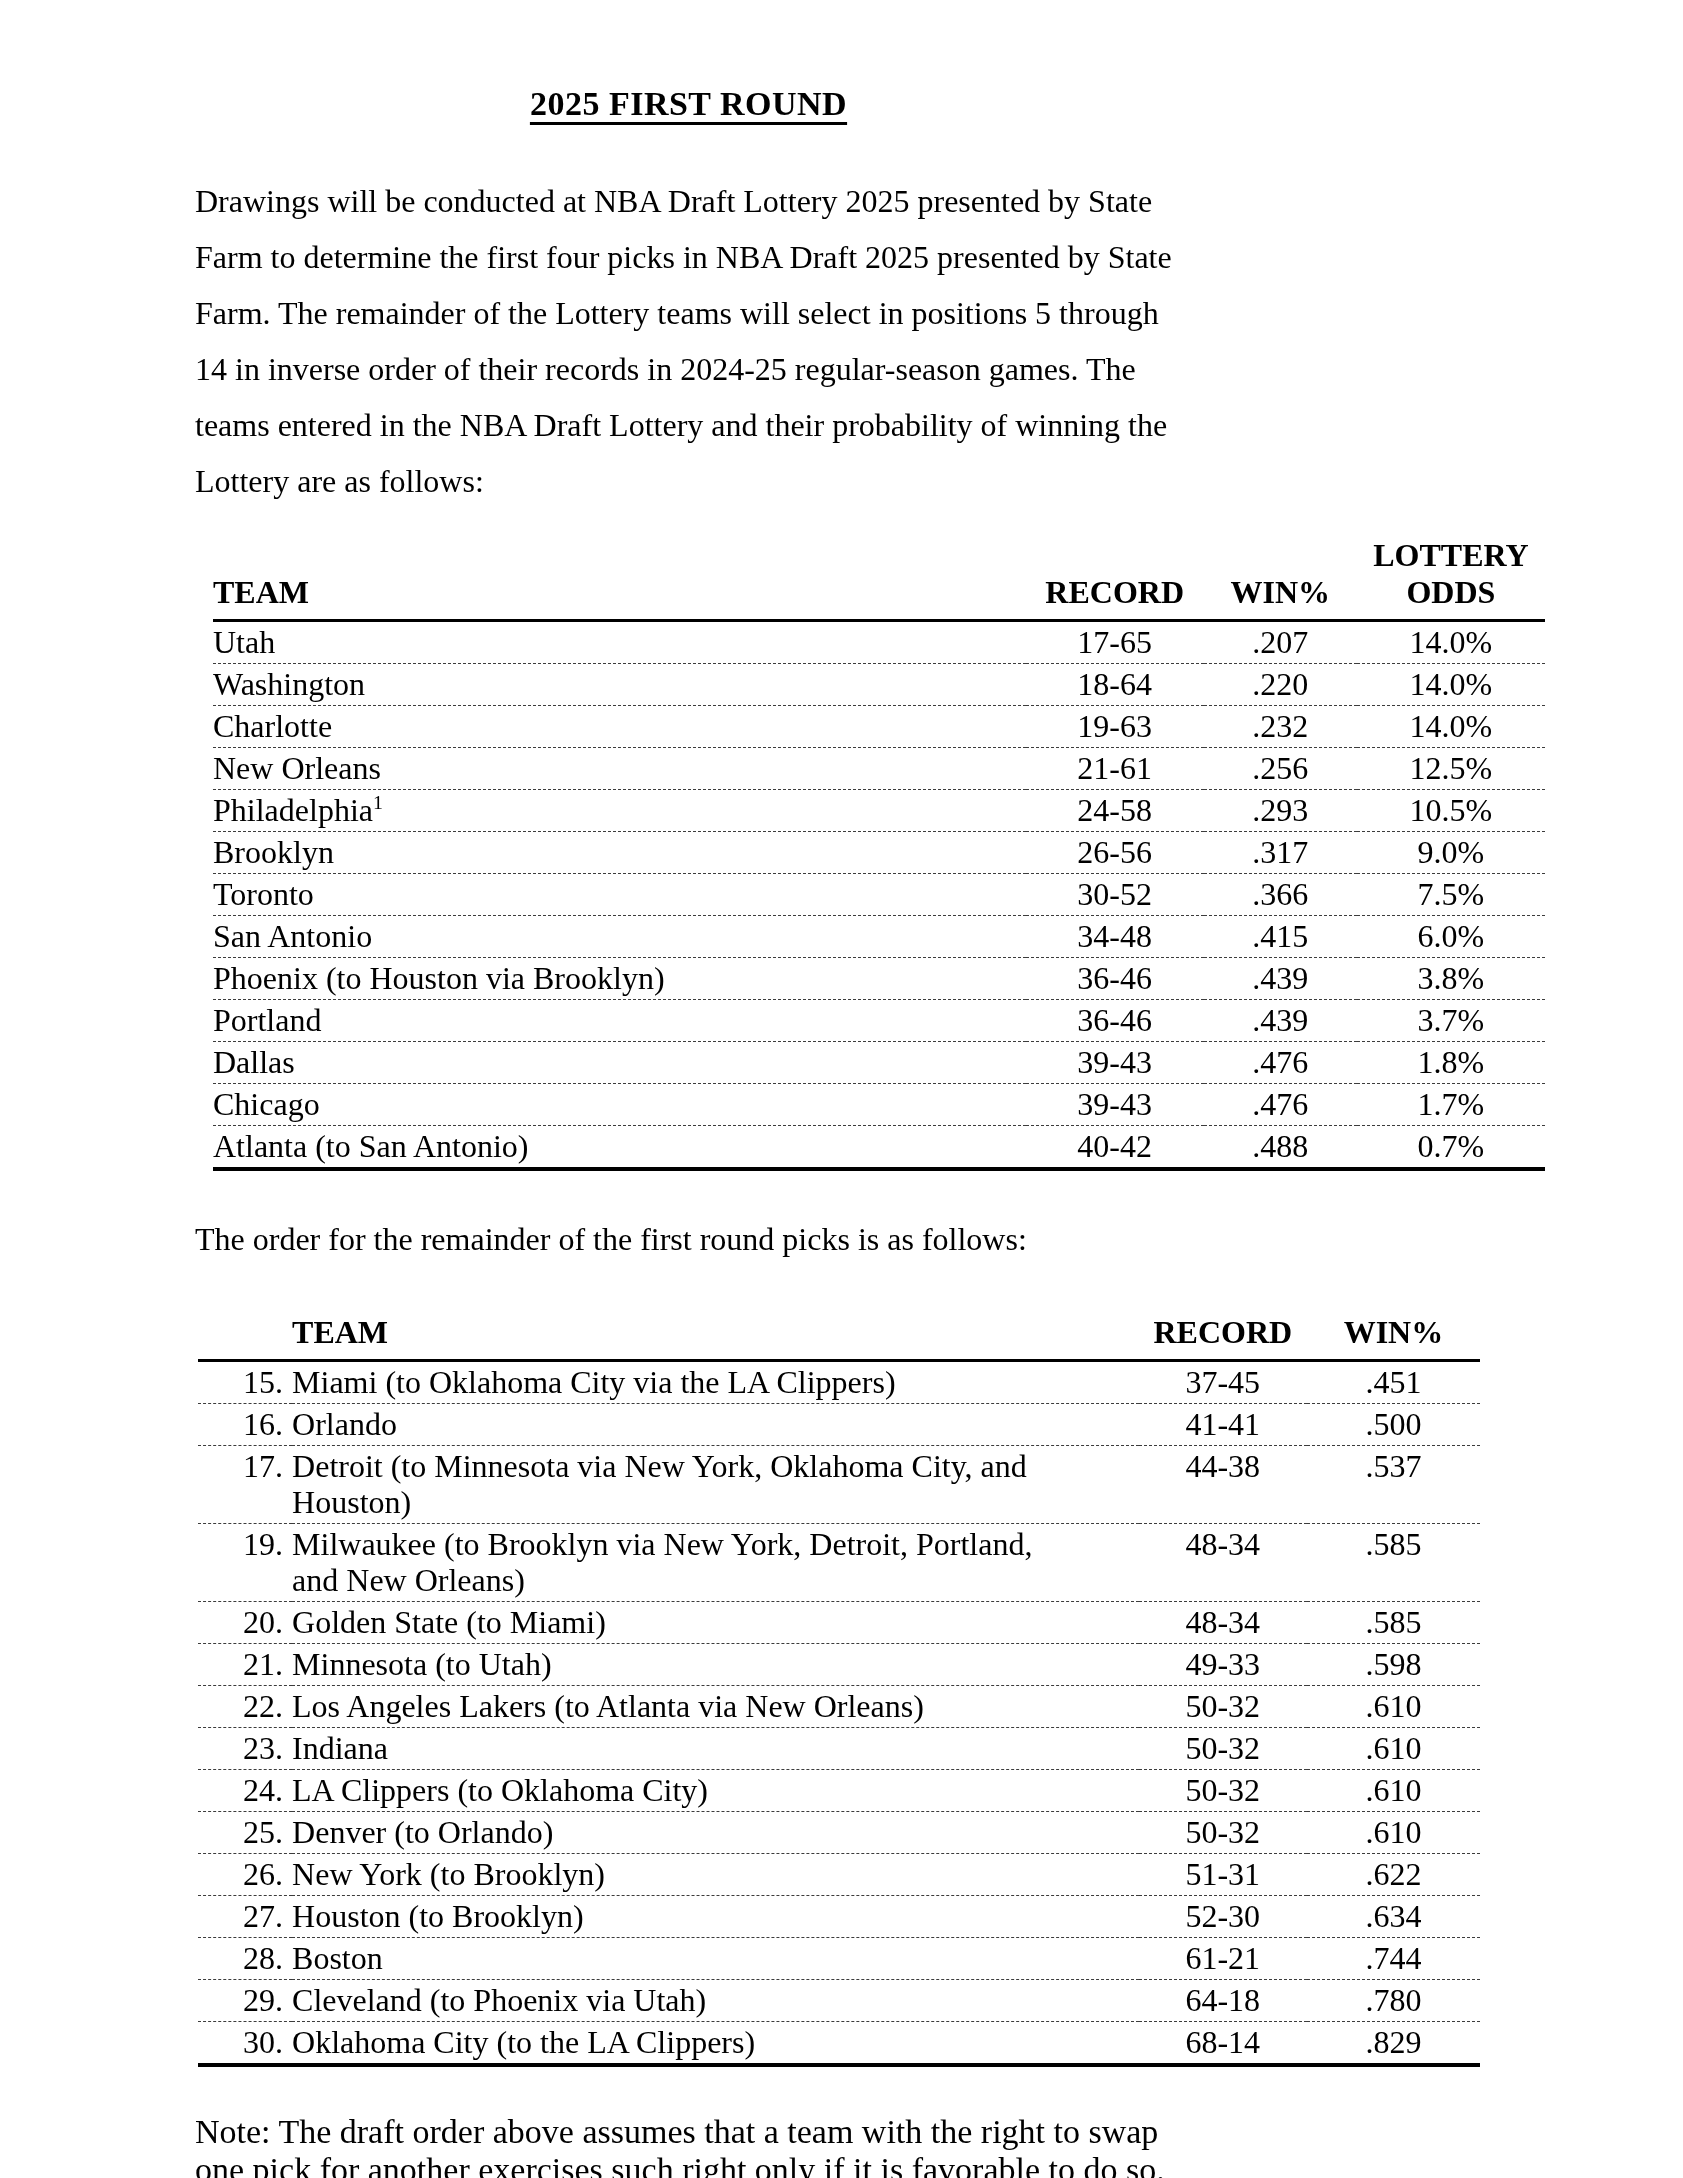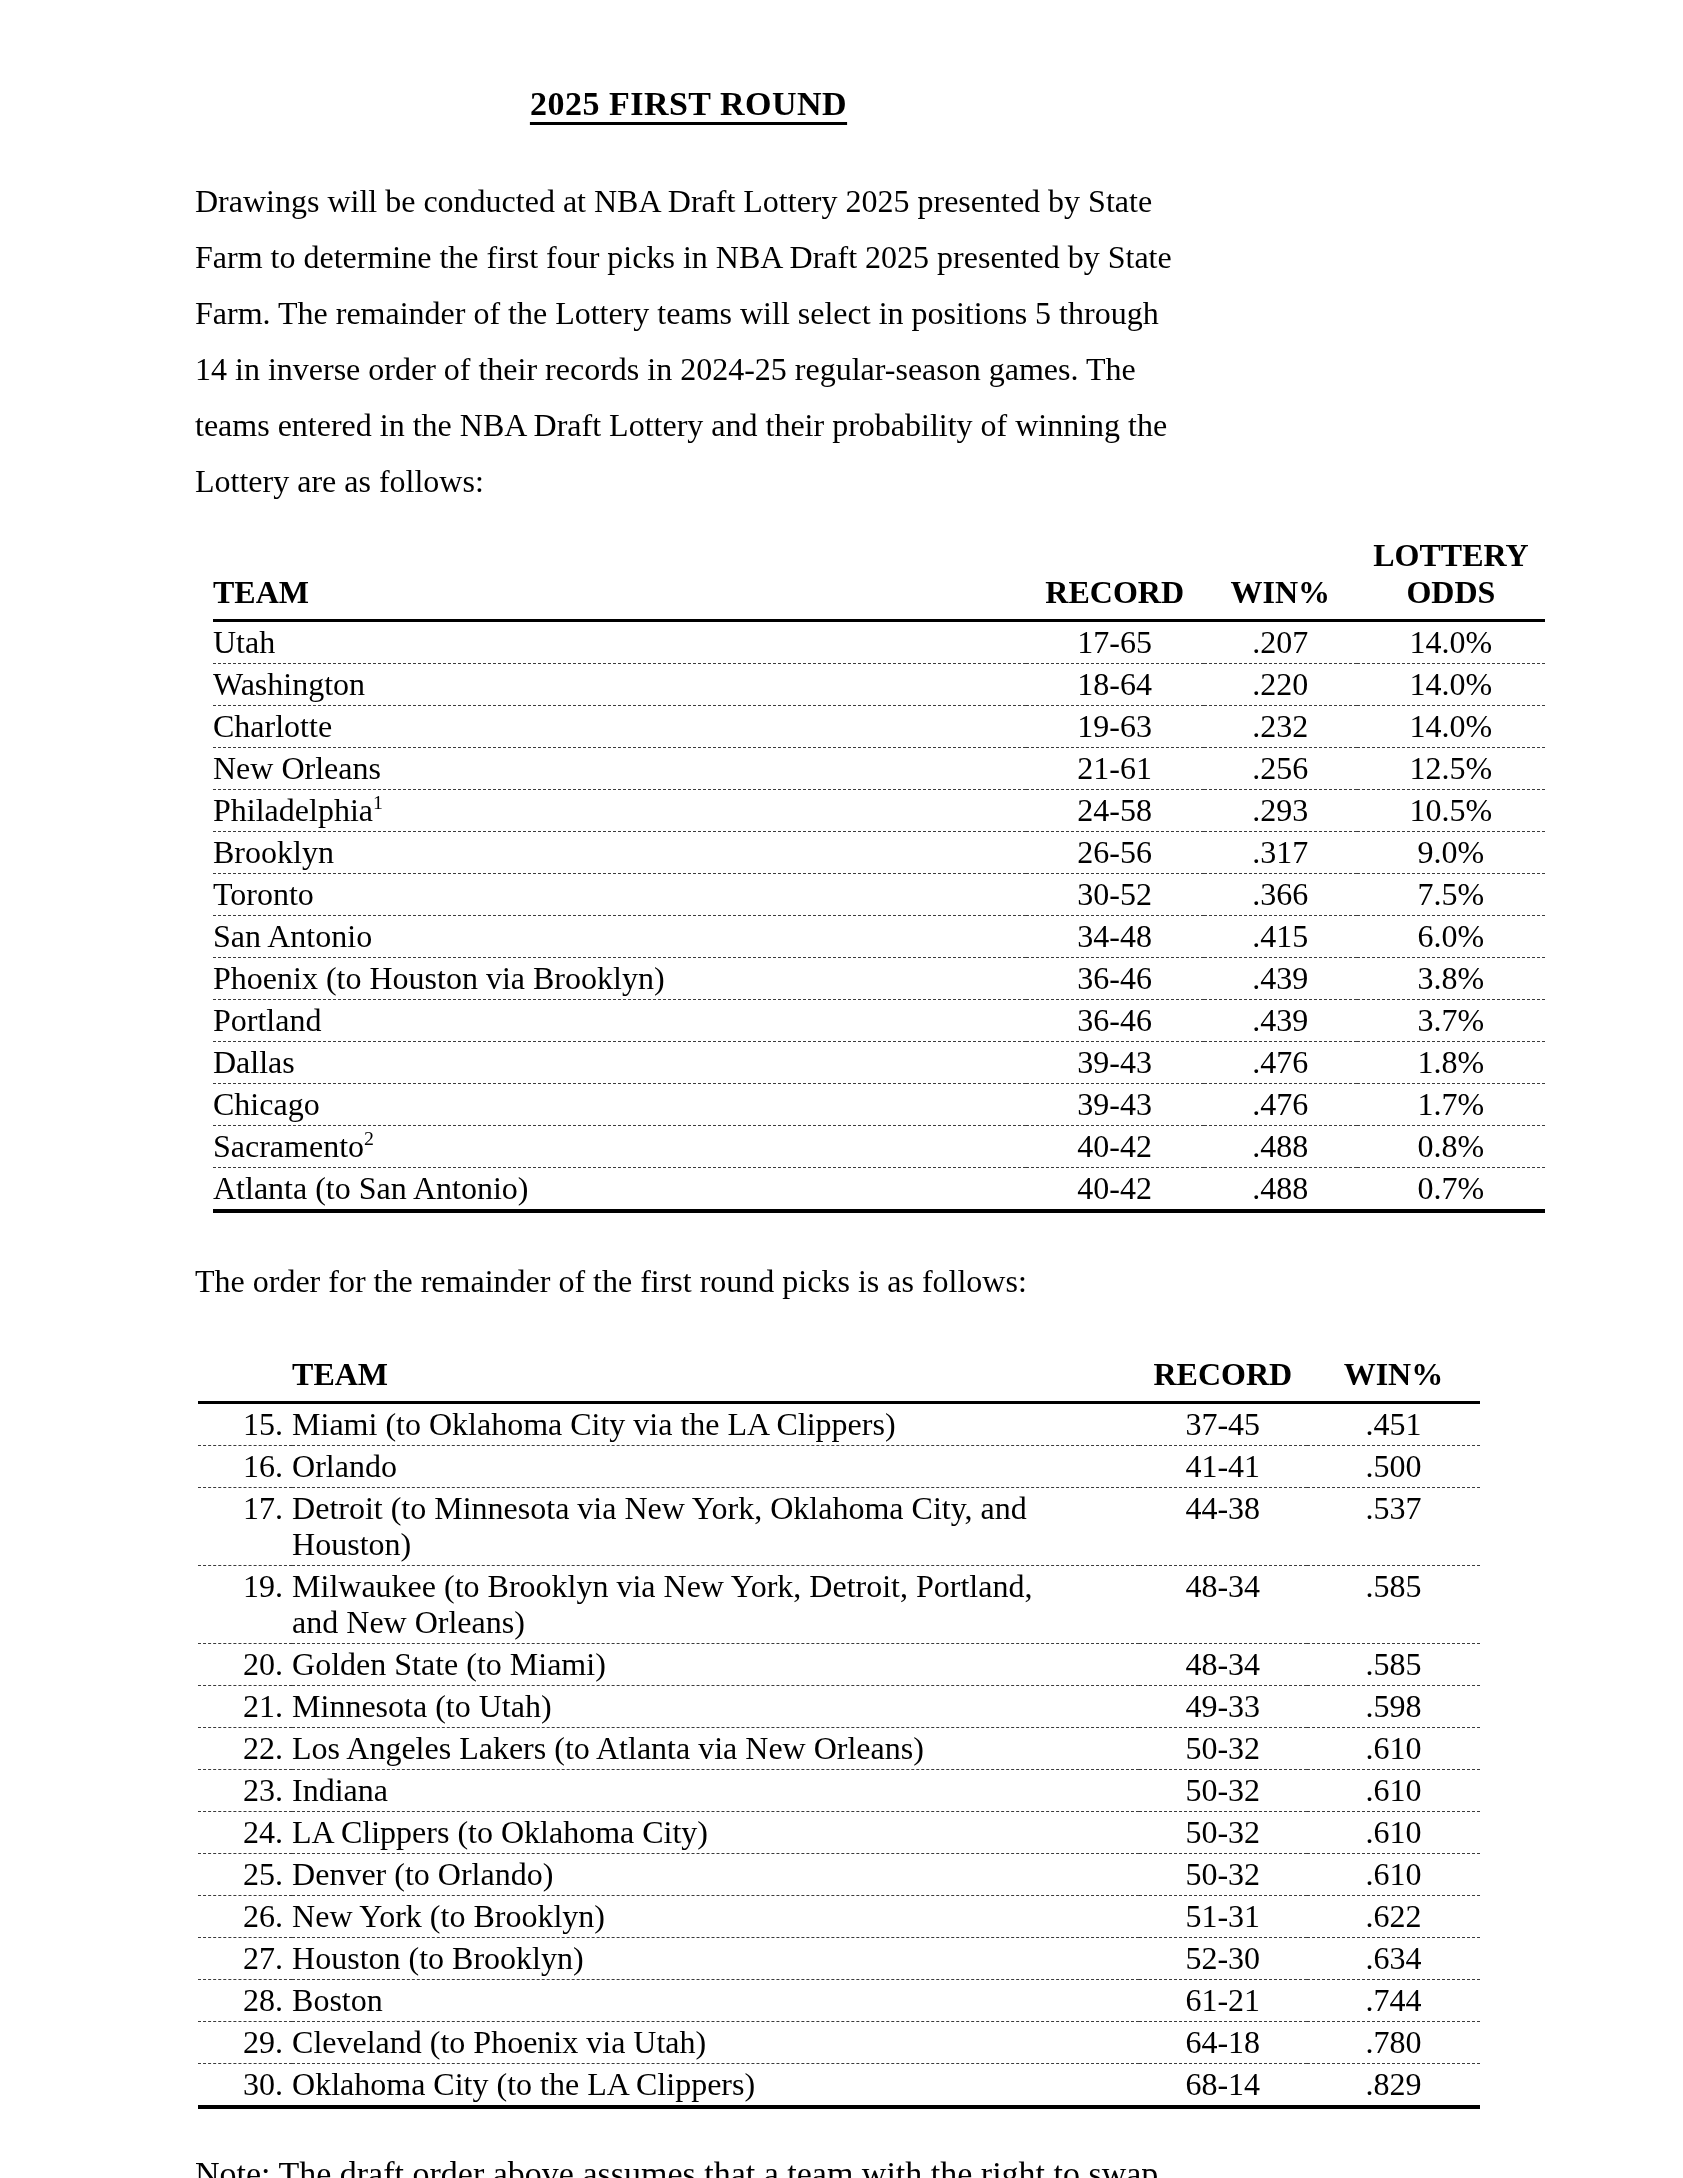--- a/index.html
+++ b/index.html
@@ -194,26 +194,20 @@
           <td class="c">.476</td>
           <td class="c">1.8%</td>
         </tr>
       <tr>
           <td class="team"><span>Chicago</span><sup></sup></td>
           <td class="c">39-43</td>
           <td class="c">.476</td>
           <td class="c">1.7%</td>
         </tr>
       <tr>
-          <td class="team"><span>Sacramento</span><sup>2</sup></td>
-          <td class="c">40-42</td>
-          <td class="c">.488</td>
-          <td class="c">0.8%</td>
-        </tr>
-      <tr>
           <td class="team"><span>Atlanta (to San Antonio)</span><sup></sup></td>
           <td class="c">40-42</td>
           <td class="c">.488</td>
           <td class="c">0.7%</td>
         </tr>
     </tbody>
   </table>
 
   <p class="mid-para">The order for the remainder of the first round picks is as follows:</p>
 

